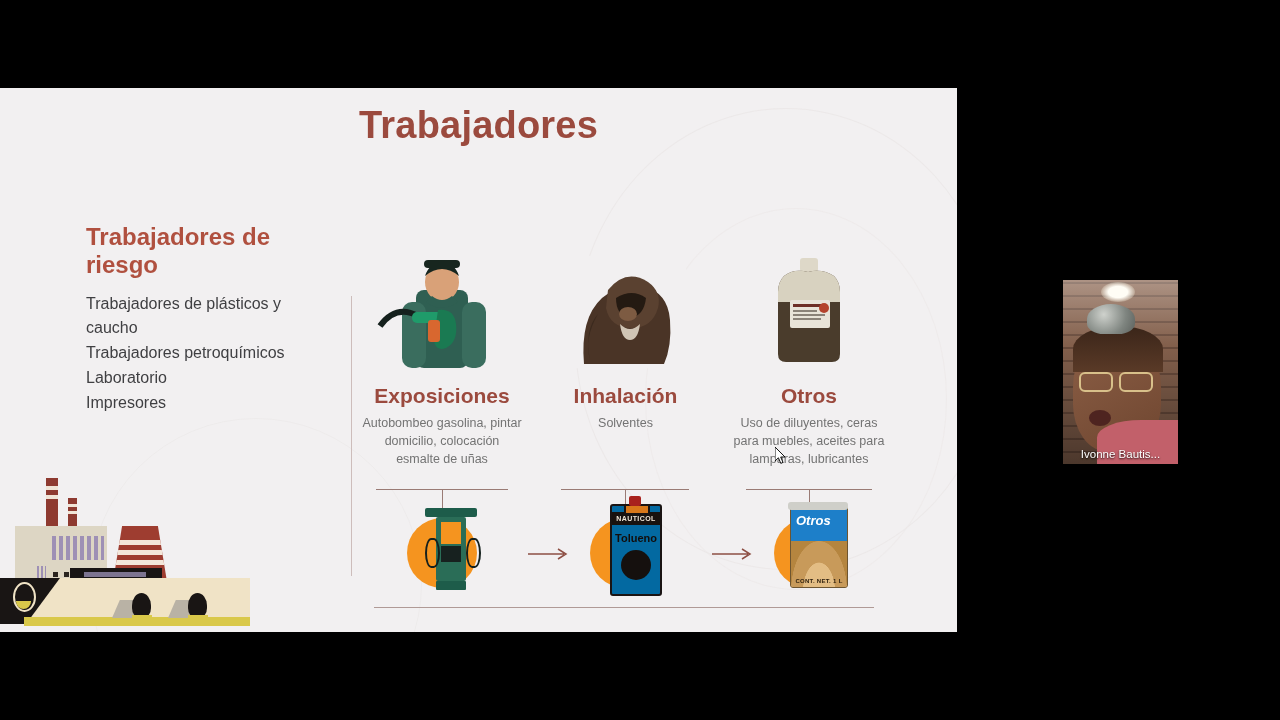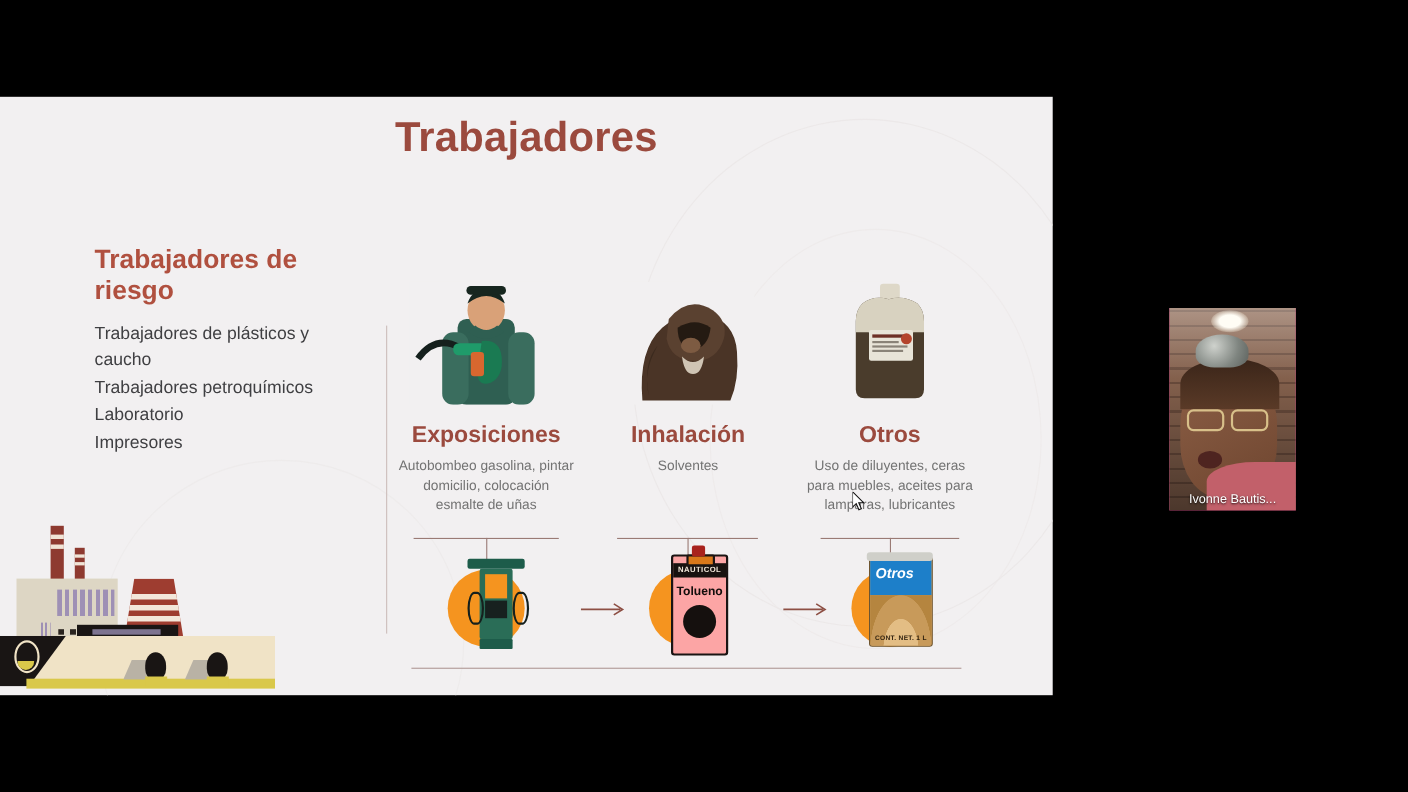--- a/index.html
+++ b/index.html
@@ -49,21 +49,21 @@
   
   .pump{position:absolute;left:18px;top:-10px;width:52px;height:84px;}
   .pump-top{position:absolute;left:0;top:0;width:52px;height:9px;background:#1d5c4a;border-radius:2px;}
   .pump-body{position:absolute;left:11px;top:9px;width:30px;height:64px;background:#2a6d57;border-radius:2px;}
   .pump-screen{position:absolute;left:16px;top:14px;width:20px;height:22px;background:#f5941f;}
   .pump-panel{position:absolute;left:16px;top:38px;width:20px;height:16px;background:#17211f;}
   .pump-base{position:absolute;left:11px;top:73px;width:30px;height:9px;background:#1d5c4a;border-radius:1px;}
   .hose{position:absolute;width:11px;height:26px;border:2px solid #15201d;border-radius:50%/60%;background:transparent;}
 
   
-  .can{position:absolute;left:20px;top:-14px;width:48px;height:88px;background:#fca5a5;
+  .can{position:absolute;left:20px;top:-14px;width:48px;height:88px;background:#0369a1;
        border:2px solid #1a1413;border-radius:3px;}
   .can-cap{position:absolute;left:39px;top:-22px;width:12px;height:10px;background:#a8221d;border-radius:2px;}
   .can-neck{position:absolute;left:34px;top:-14px;width:22px;height:7px;background:#d9781a;border:2px solid #1a1413;border-radius:2px;}
   .can-band{position:absolute;left:0;top:6px;width:100%;height:13px;background:#18120f;}
   .can-band span{display:block;text-align:center;color:#f0e6d8;font-size:7px;font-weight:bold;line-height:13px;letter-spacing:.4px;}
   .can-word{position:absolute;left:0;top:26px;width:100%;text-align:center;color:#120d0b;font-size:11px;font-weight:bold;}
   .can-oval{position:absolute;left:9px;top:44px;width:30px;height:30px;background:#15100e;border-radius:50%;}
 
   
   .paint{position:absolute;left:16px;top:-12px;width:56px;height:80px;background:#d9a865;

